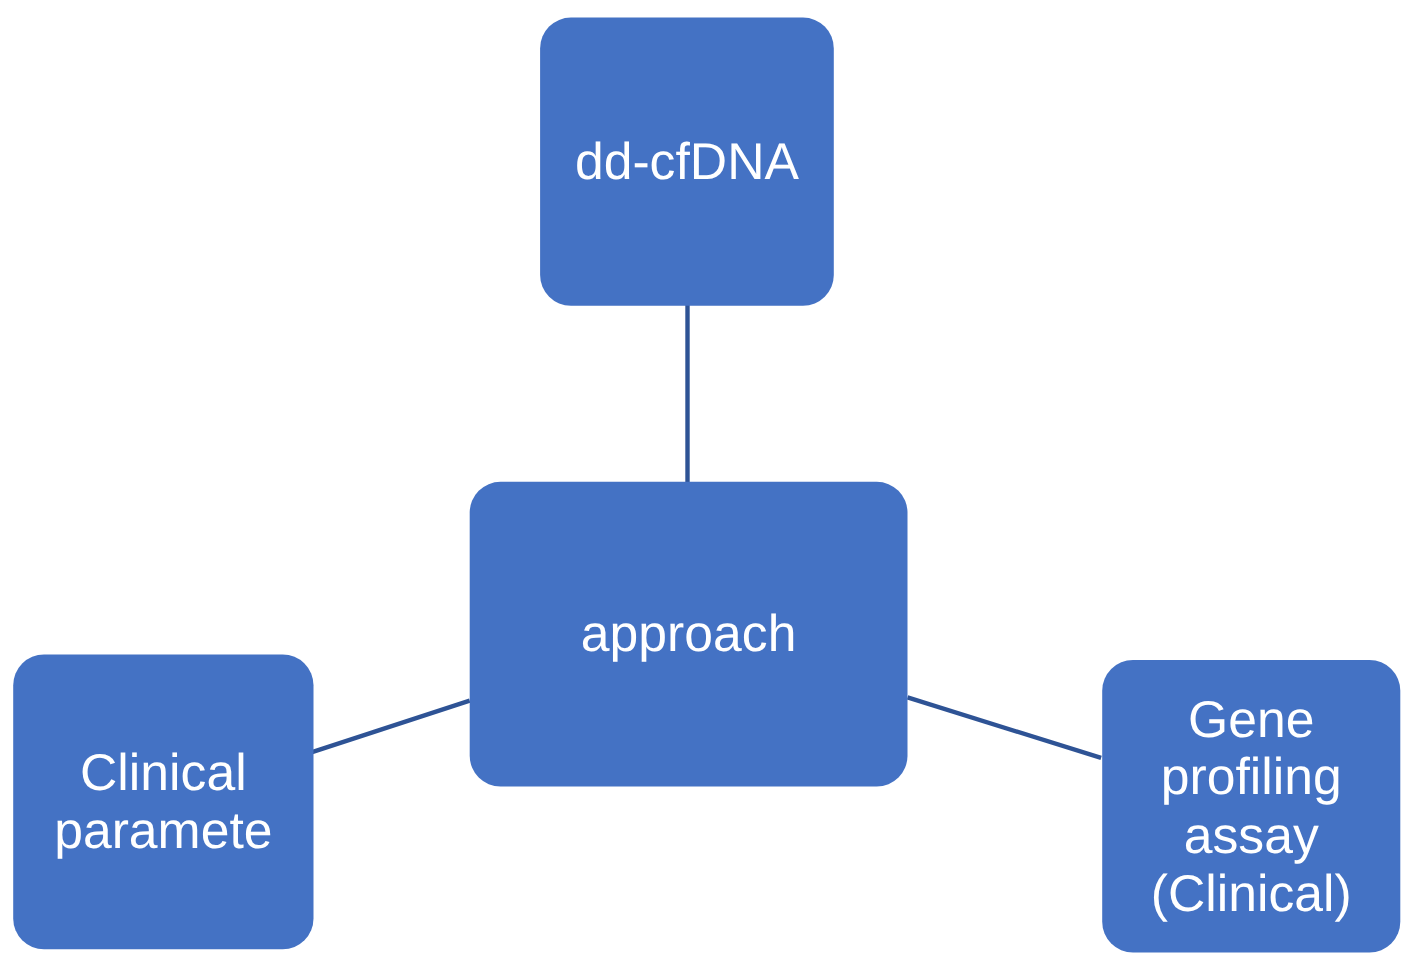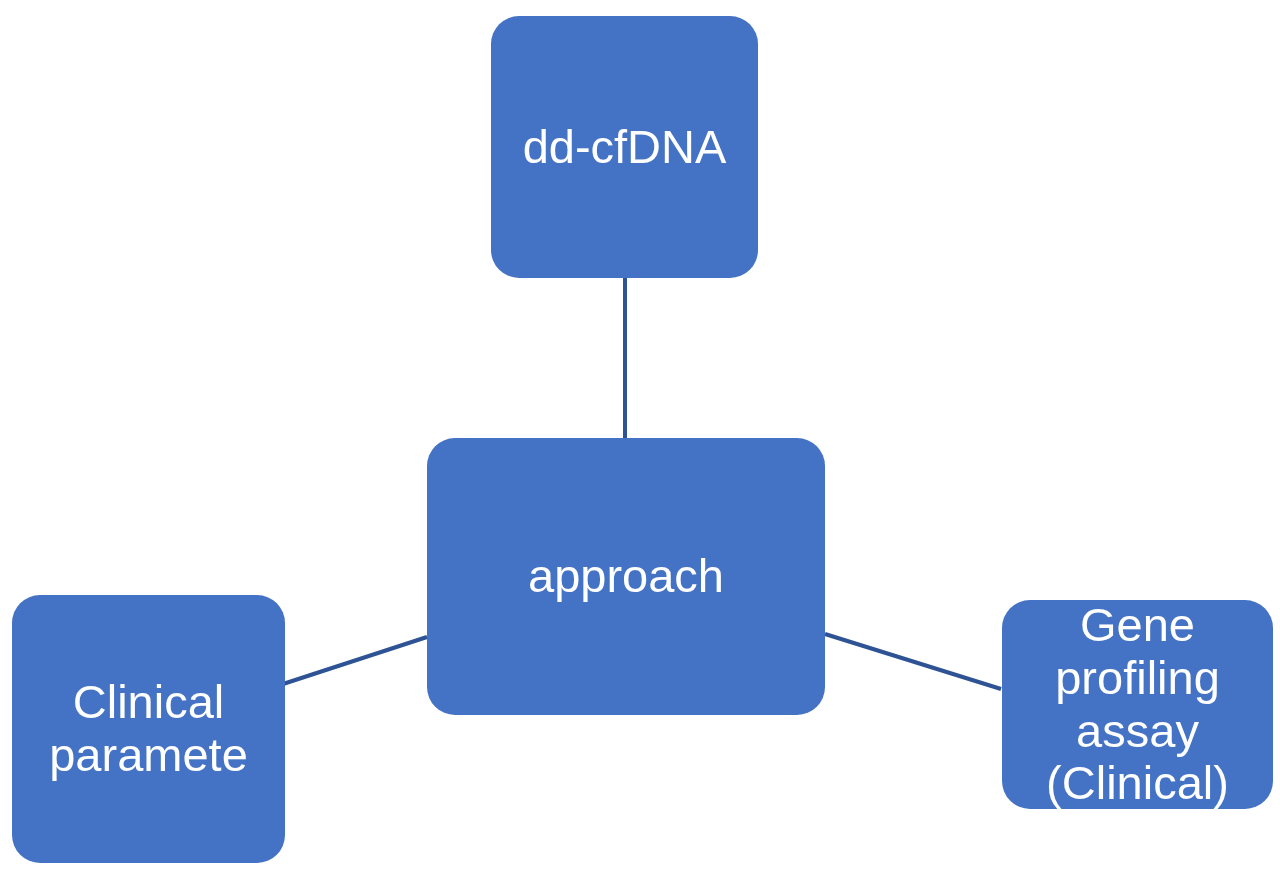--- a/index.html
+++ b/index.html
@@ -45,21 +45,21 @@
     font-size: 47px;
     line-height: 1.12;
   }
   .node .line {
     display: block;
     white-space: nowrap;
   }
   #node-top          { left: 491px; top: 16px;  width: 267px; height: 262px; }
   #node-center       { left: 427px; top: 438px; width: 398px; height: 277px; }
   #node-bottom-left  { left: 12px;  top: 595px; width: 273px; height: 268px; }
-  #node-bottom-right { left: 1002px; top: 600px; width: 271px; height: 209px; }
+  #node-bottom-right { left: 1002px; top: 600px; width: 271px; height: 266px; }
 </style>
 </head>
 <body>
 
 <div class="canvas">
 
   <svg class="connector-layer" viewBox="0 0 1280 873" xmlns="http://www.w3.org/2000/svg" aria-hidden="true">
     <line class="connector" x1="625" y1="277" x2="625" y2="439"></line>
     <line class="connector" x1="427" y1="637" x2="283" y2="684"></line>
     <line class="connector" x1="825" y1="634" x2="1001" y2="689"></line>

